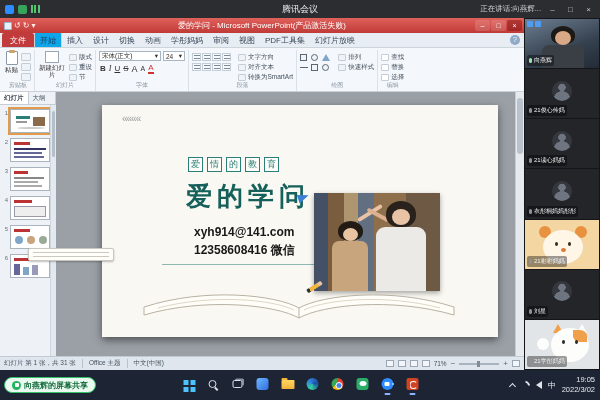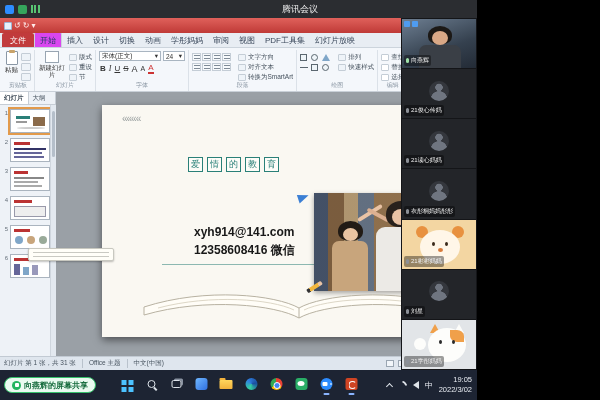--- a/index.html
+++ b/index.html
@@ -1,18 +1,18 @@
 <!DOCTYPE html>
 <html><head>
 <meta charset="utf-8">
 <style>
   * { margin:0; padding:0; box-sizing:border-box; }
   html,body { background:#000; }
   .screen {
-    position:relative; width:477px; height:400px; overflow:hidden;
+    position:relative; width:600px; height:400px; overflow:hidden;
     background:#101014; font-family:"Liberation Sans", sans-serif;
     -webkit-font-smoothing:antialiased;
   }
   
   .topbar { position:absolute; left:0; top:0; width:600px; height:18px;
     background:#2b2d31; display:flex; align-items:center; z-index:30; }
   .tb-left { display:flex; align-items:center; gap:4px; padding-left:5px; }
   .tb-logo { width:9px; height:9px; border-radius:2px; background:#2d8cff; }
   .tb-shield { width:9px; height:9px; border-radius:2px; background:#35a55c; }
   .tb-signal { width:9px; height:8px;
@@ -36,21 +36,21 @@
   .ppt-controls { margin-left:auto; display:flex; padding-right:2px; }
   .ppt-cbtn { width:15px; height:11px; margin-left:1px; border-radius:2px;
     background:rgba(255,255,255,.14); color:#fff; font-size:7px; text-align:center; line-height:11px; }
   .ppt-cbtn.close { background:rgba(120,10,10,.45); }
 
   .ppt-tabrow { height:15px; background:#e8edf3; border-bottom:1px solid #ccd4dc;
     display:flex; align-items:flex-end; padding-left:2px; flex:0 0 auto; }
   .file-tab { background:#c13b3c; color:#fff; font-size:8px; padding:2px 8px 1px;
     border-radius:2px 2px 0 0; }
   .rtab { font-size:8px; color:#39475a; padding:2px 5px 1px; white-space:nowrap; }
-  .rtab.active { background:#d946ef; border:1px solid #ccd4dc; border-bottom:none;
+  .rtab.active { background:#0ea5e9; border:1px solid #ccd4dc; border-bottom:none;
     border-radius:2px 2px 0 0; color:#17395c; }
   .help-btn { margin-left:auto; margin-right:4px; width:10px; height:10px; border-radius:50%;
     background:#8fa9c6; color:#fff; font-size:7px; line-height:10px; text-align:center; margin-bottom:2px; }
 
   .ribbon { height:44px; background:#f4f7fb; border-bottom:1px solid #c9d0d8;
     display:flex; padding:2px 0 0 2px; flex:0 0 auto; }
   .rgroup { position:relative; border-right:1px solid #dbe1e8; padding:1px 3px 9px 3px;
     display:flex; align-items:flex-start; }
   .rgroup-label { position:absolute; bottom:1px; left:0; right:0; text-align:center;
     font-size:6px; color:#8a96a3; }
@@ -268,31 +268,38 @@
 
 <div class="screen">
 
   <div class="topbar">
     <div class="tb-left">
       <span class="tb-logo"></span>
       <span class="tb-shield"></span>
       <span class="tb-signal"></span>
     </div>
     <div class="tb-title">腾讯会议</div>
+    <div class="tb-right">
+      <span class="tb-speaking">正在讲话:向燕辉...</span>
+      <span class="tb-winbtn">–</span>
+      <span class="tb-winbtn">□</span>
+      <span class="tb-winbtn">×</span>
+    </div>
   </div>
 
   <div class="ppt">
 
     <div class="ppt-title">
       <div class="qat">
         <span class="qat-save"></span>
         <span class="qat-arrow">↺</span>
         <span class="qat-arrow">↻</span>
         <span class="qat-arrow">▾</span>
       </div>
+      <div class="ppt-title-text">爱的学问 - Microsoft PowerPoint(产品激活失败)</div>
       <div class="ppt-controls">
         <span class="ppt-cbtn">–</span>
         <span class="ppt-cbtn">□</span>
         <span class="ppt-cbtn close">×</span>
       </div>
     </div>
 
     <div class="ppt-tabrow">
       <span class="file-tab">文件</span>
       <span class="rtab active">开始</span>
@@ -514,20 +521,21 @@
       <div class="slide-wrap">
         <div class="slide">
           <div class="corner-marks">««««</div>
           <div class="badges">
             <span class="badge">爱</span>
             <span class="badge">情</span>
             <span class="badge">的</span>
             <span class="badge">教</span>
             <span class="badge">育</span>
           </div>
+          <div class="slide-title">爱的学问</div>
           <div class="slide-email">xyh914@141.com</div>
           <div class="slide-phone">12358608416 微信</div>
           <div class="slide-rule"></div>
           <div class="photo">
             <i class="p-arm1"></i>
             <i class="p-arm2"></i>
             <i class="p-k-body"></i>
             <i class="p-k-hair"></i>
             <i class="p-k-face"></i>
             <i class="p-w-body"></i>

